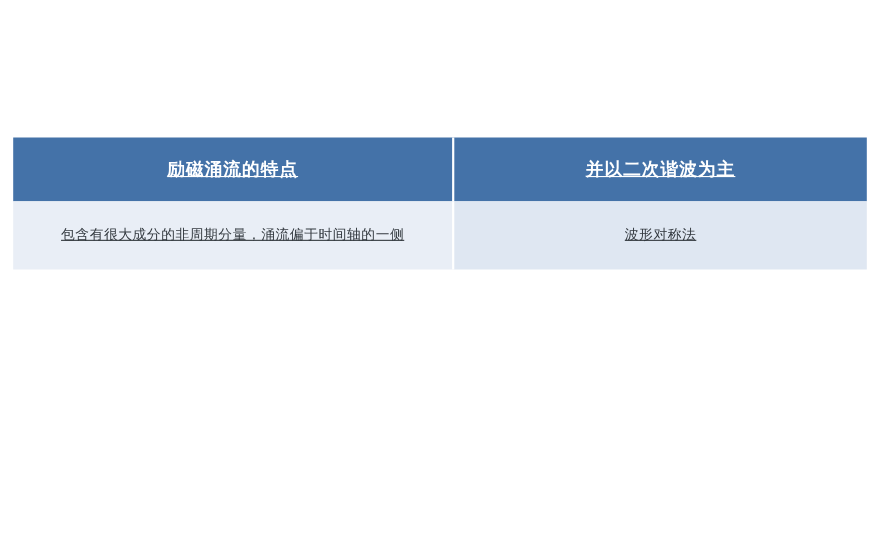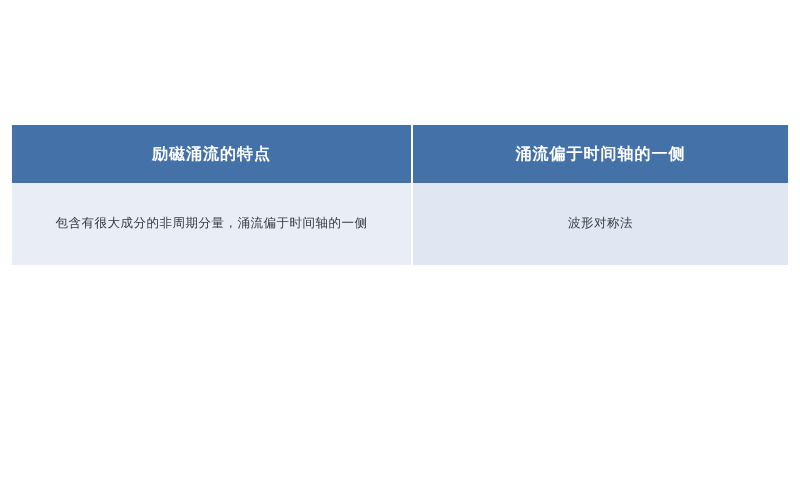--- a/index.html
+++ b/index.html
@@ -39,36 +39,38 @@
     background: #4472a8;
     color: #ffffff;
     font-size: 16px;
     font-weight: bold;
     letter-spacing: 1px;
     text-align: center;
     vertical-align: middle;
     height: 46px;
     padding: 6px 10px;
     border: none;
+    text-decoration: underline;
   }
 
   .cmp-table th.th-left {
     border-right: 2px solid #ffffff;
   }
 
   .cmp-table td {
     font-size: 12.5px;
     color: #33393f;
     text-align: center;
     vertical-align: middle;
-    padding: 10px 14px;
+    padding: 0 14px;
     line-height: 1.85;
     letter-spacing: 0.5px;
     border: none;
     background: #e8eef6;
+    text-decoration: underline;
   }
 
   .cmp-table td.cell-left {
     background: #e9eef6;
     border-right: 2px solid #ffffff;
   }
 
   .cmp-table td.cell-right {
     background: #dfe7f2;
     margin-top: 42px;
@@ -93,21 +95,21 @@
 
   <div class="table-wrap">
     <table class="cmp-table">
       <colgroup>
         <col class="col-left">
         <col class="col-right">
       </colgroup>
       <thead>
         <tr>
           <th class="th-left">励磁涌流的特点</th>
-          <th class="th-right">涌流偏于时间轴的一侧</th>
+          <th class="th-right">并以二次谐波为主</th>
         </tr>
       </thead>
       <tbody>
         <tr class="r0">
           <td class="cell-left">
             <span class="cell-text">包含有很大成分的非周期分量，涌流偏于时间轴的一侧</span>
           </td>
           <td class="cell-right">
             <span class="cell-text">波形对称法</span>
           </td>

